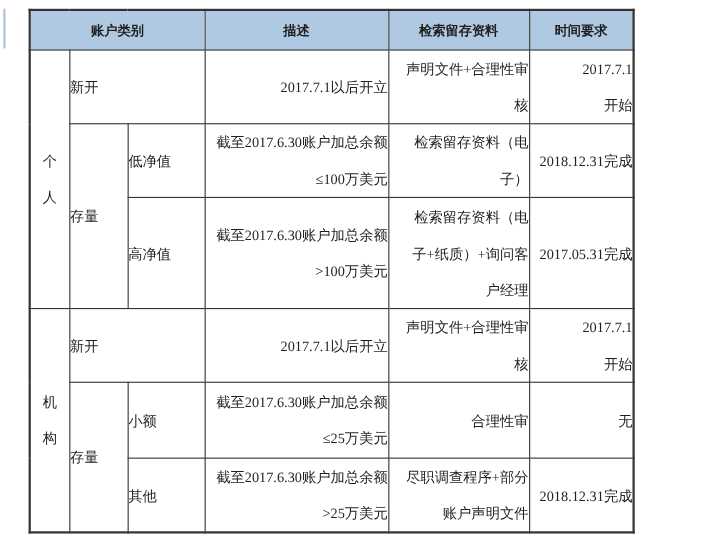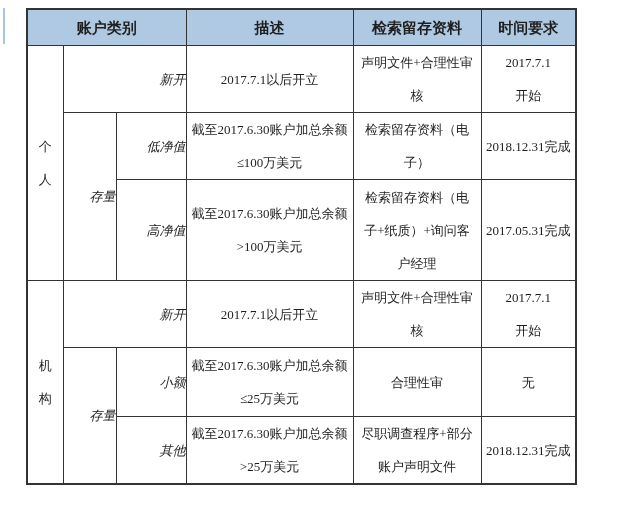--- a/index.html
+++ b/index.html
@@ -38,42 +38,41 @@
     font-weight: normal;
     line-height: 33px;
     white-space: pre-line;
     vertical-align: middle;
     padding: 0;
     overflow: hidden;
   }
   table.dd-table th {
     background: #b0c9e3;
     font-weight: bold;
-    font-size: 15px;
+    font-size: 12px;
     text-align: center;
     height: 35px;
     line-height: 20px;
   }
   
   tr.r-h35 { height: 35px; }
   tr.r-h67 { height: 67px; }
   tr.r-h101 { height: 101px; }
   tr.r-h69 { height: 69px; }
   
   td.cat {
     text-align: center;
     line-height: 45px;
     font-weight: normal;
   }
   td.mid {
-    text-align: right;
-    font-style: italic;
+    text-align: left;
   }
   td.txt {
-    text-align: center;
+    text-align: right;
     padding-left: 8px;
     padding-right: 5px;
   }
 </style>
 </head>
 <body>
 
 <div class="edge-line"></div>
 
 <table class="dd-table">

